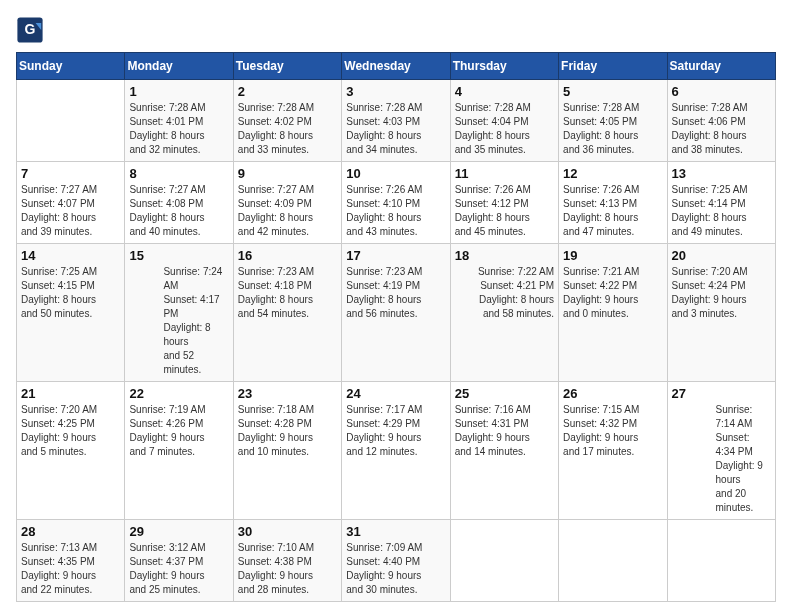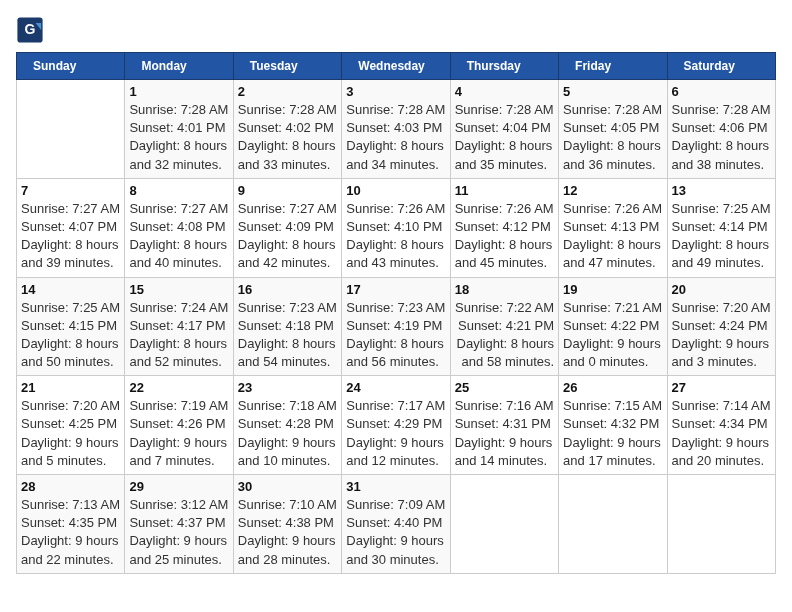--- a/index.html
+++ b/index.html
@@ -47,21 +47,21 @@
       color: #444;
     }
     table {
       width: 100%;
       border-collapse: collapse;
       font-size: 11px;
     }
     thead tr th {
       background-color: #2255a4;
       color: #fff;
-      padding: 6px 16px;
+      padding: 6px 2px;
       text-align: left;
       font-size: 12px;
       font-weight: bold;
       border: 1px solid #1a3a6b;
     }
     tbody tr td {
       border: 1px solid #ccc;
       vertical-align: top;
       padding: 4px;
       width: 14.28%;
@@ -73,21 +73,21 @@
       background: #f9f9f9;
     }
     .day-num {
       font-size: 13px;
       font-weight: bold;
       display: block;
       margin-bottom: 2px;
       color: #111;
     }
     .day-info {
-      font-size: 13px;
+      font-size: 10px;
       color: #333;
       line-height: 1.4;
     }
     .empty-cell {
       background: #fff !important;
     }
   </style>
 </head>
 <body>
 
@@ -223,21 +223,21 @@
       <tr>
         <td>
           <span class="day-num">14</span>
           <div class="day-info" style="white-space: pre-line;">Sunrise: 7:25 AM
 Sunset: 4:15 PM
 Daylight: 8 hours
 and 50 minutes.</div>
         </td>
         <td>
           <span class="day-num">15</span>
-          <div class="day-info" style="white-space: pre-line;">Sunrise: 7:24 AM
+          <div class="day-info" style="white-space: pre-line; margin-left: 34px;">Sunrise: 7:24 AM
 Sunset: 4:17 PM
 Daylight: 8 hours
 and 52 minutes.</div>
         </td>
         <td>
           <span class="day-num">16</span>
           <div class="day-info" style="white-space: pre-line;">Sunrise: 7:23 AM
 Sunset: 4:18 PM
 Daylight: 8 hours
 and 54 minutes.</div>
@@ -309,21 +309,21 @@
         </td>
         <td>
           <span class="day-num">26</span>
           <div class="day-info" style="white-space: pre-line;">Sunrise: 7:15 AM
 Sunset: 4:32 PM
 Daylight: 9 hours
 and 17 minutes.</div>
         </td>
         <td>
           <span class="day-num">27</span>
-          <div class="day-info" style="white-space: pre-line;">Sunrise: 7:14 AM
+          <div class="day-info" style="white-space: pre-line; margin-left: 44px;">Sunrise: 7:14 AM
 Sunset: 4:34 PM
 Daylight: 9 hours
 and 20 minutes.</div>
         </td>
       </tr>
       <tr>
         <td>
           <span class="day-num">28</span>
           <div class="day-info" style="white-space: pre-line;">Sunrise: 7:13 AM
 Sunset: 4:35 PM

